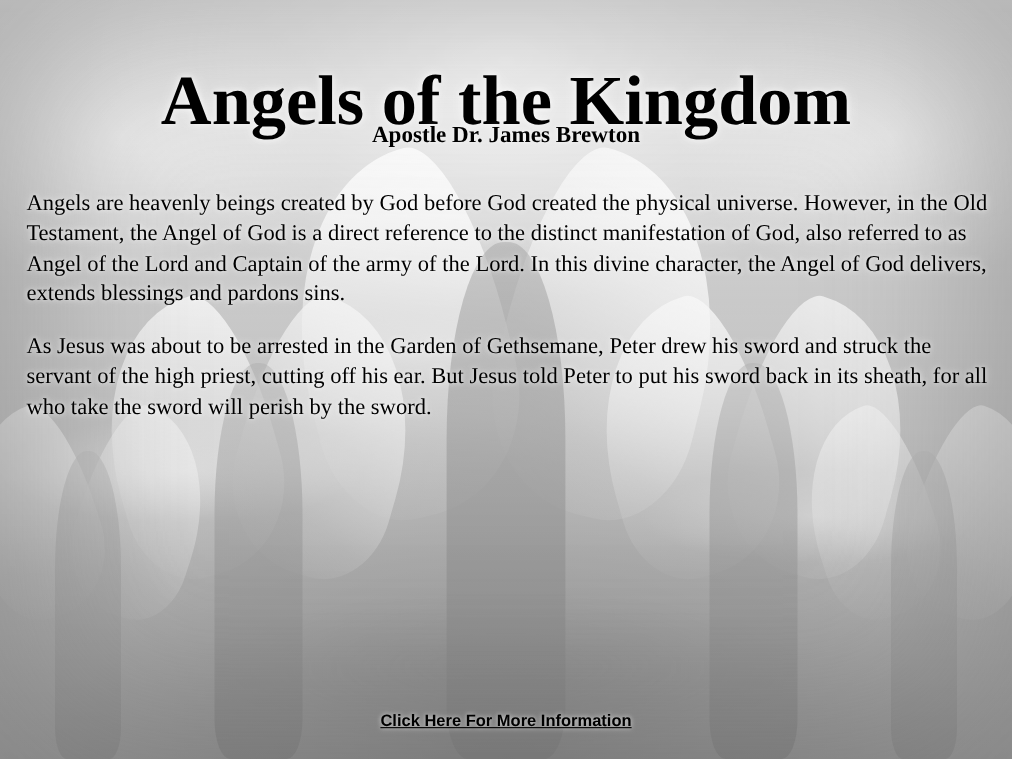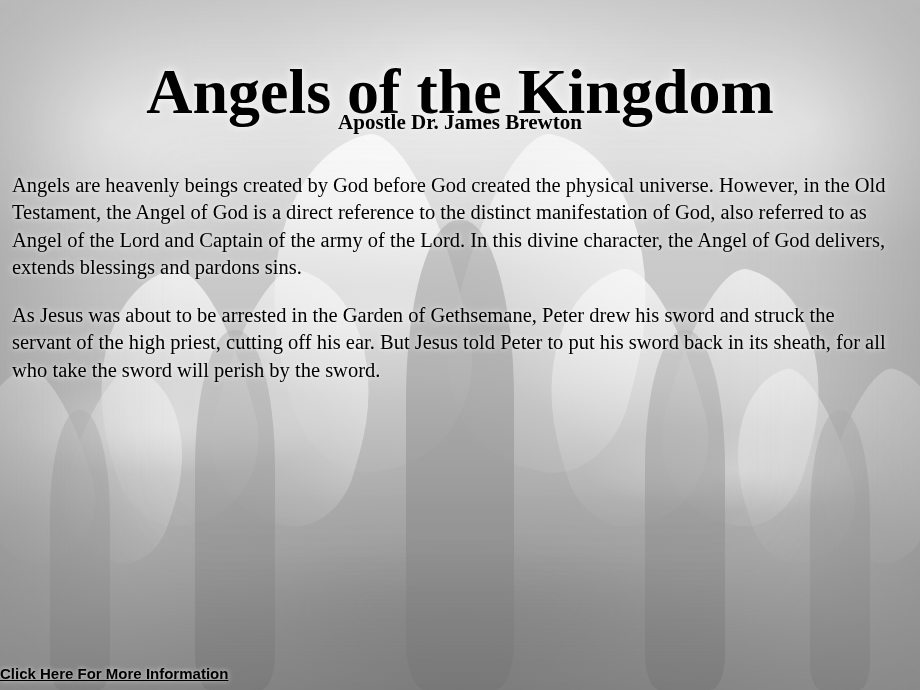--- a/index.html
+++ b/index.html
@@ -154,36 +154,37 @@
     font-family: "Liberation Serif", serif;
     font-weight: bold;
     font-size: 21px;
     color: #000;
     text-shadow: 0 0 6px rgba(255,255,255,0.8);
   }
 
   .body-text {
     position: absolute;
     top: 172px;
-    left: 12px;
+    left: 24px;
     width: 878px;
     font-family: "Liberation Serif", serif;
     font-size: 20.5px;
     line-height: 1.34;
     color: #000;
     text-shadow: 0 0 5px rgba(255,255,255,0.75), 0 0 10px rgba(255,255,255,0.5);
   }
   .para { margin: 0 0 20px 0; }
   .para:last-child { margin-bottom: 0; }
 
   .footer-link {
     position: absolute;
-    bottom: 8px;
+    bottom: 26px;
     left: 0;
     right: 0;
+    text-align: center;
     font-family: "Liberation Sans", sans-serif;
     font-weight: bold;
     font-size: 15px;
     color: #000;
     text-decoration: underline;
     cursor: pointer;
     text-shadow: 0 0 5px rgba(255,255,255,0.8);
   }
 </style>
 </head>

